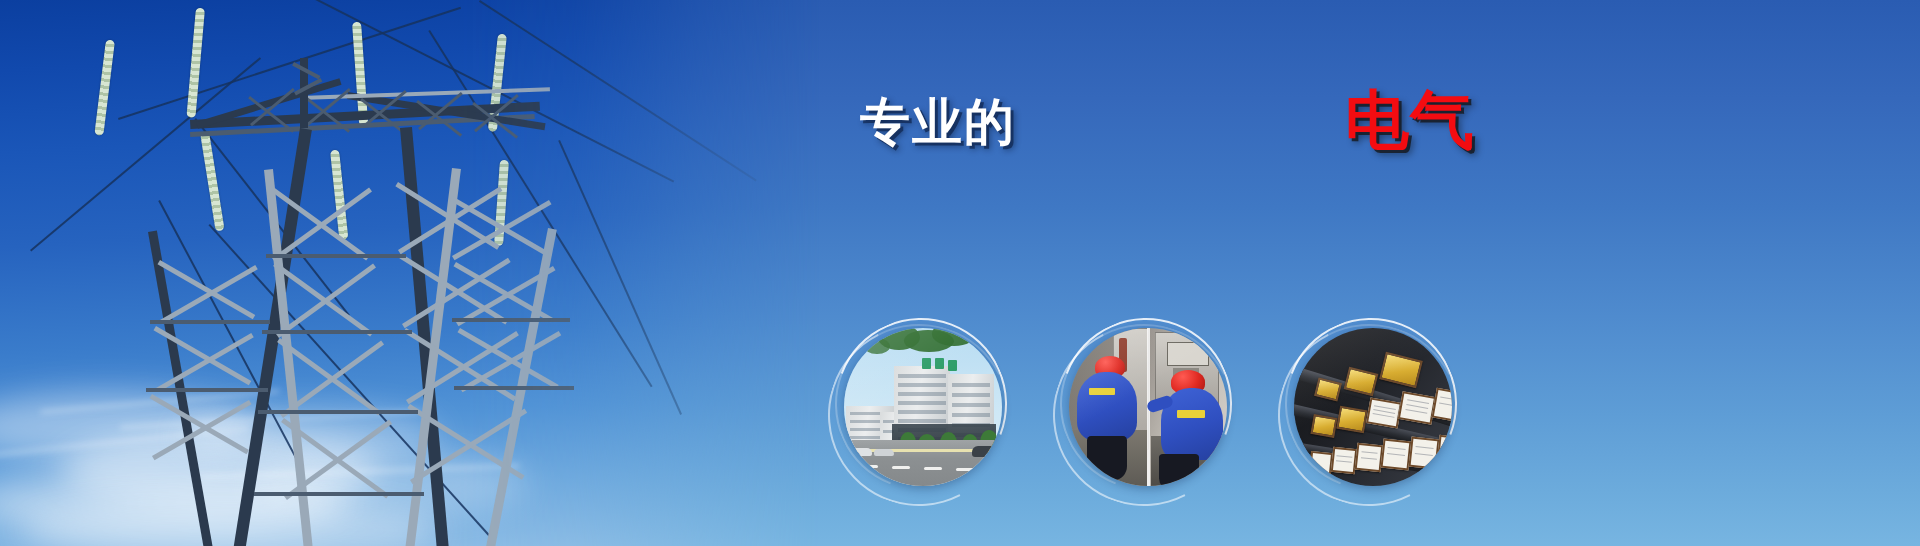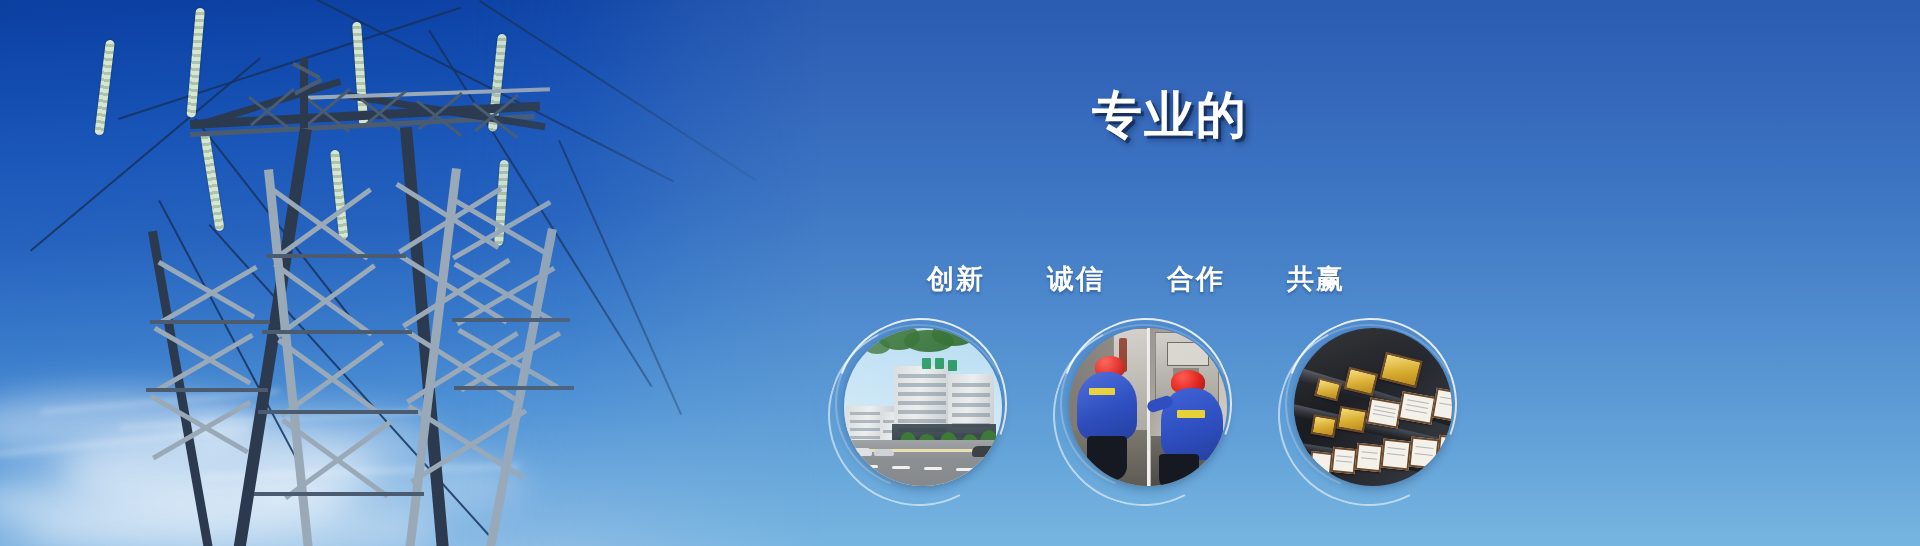--- a/index.html
+++ b/index.html
@@ -38,22 +38,22 @@
   .beam{position:absolute;background:#2b3a4e;transform-origin:0 0;}
   .beam.lt{background:#9aa9b8;}
   .beam.md{background:#4b5c70;}
   .wire{position:absolute;background:#16325e;transform-origin:0 0;height:2px;opacity:.85;}
   .ins{position:absolute;width:9px;border-radius:5px;
        background:repeating-linear-gradient(180deg,#d7e6d2 0 4px,#aec4a6 4px 7px);
        box-shadow:0 0 2px rgba(0,0,0,.35);transform-origin:50% 0;}
 
   
   .headline{
-    position:absolute;left:860px;top:82px;width:620px;height:66px;
-    display:flex;align-items:center;justify-content:center;
+    position:absolute;left:860px;top:89px;width:620px;height:66px;
+    display:flex;align-items:center;justify-content:space-between;
     white-space:nowrap;
   }
   .hl-part{
     font-size:50px;font-weight:700;line-height:1;color:#ffffff;
     letter-spacing:2px;
     text-shadow:3px 3px 0 rgba(12,32,70,.65), 4px 4px 6px rgba(5,18,45,.45);
   }
   .hl-accent{
     font-size:64px;font-weight:700;line-height:1;color:#f40c11;
     letter-spacing:1px;margin:0 5px;position:relative;top:-2px;
@@ -241,29 +241,24 @@
       <div class="beam md" style="left:254px;top:492px;width:170px;height:4px;"></div>
       <div class="beam md" style="left:150px;top:320px;width:120px;height:4px;"></div>
       <div class="beam md" style="left:146px;top:388px;width:122px;height:4px;"></div>
       <div class="beam md" style="left:452px;top:318px;width:118px;height:4px;"></div>
       <div class="beam md" style="left:454px;top:386px;width:120px;height:4px;"></div>
     </div>
   </div>
 
   <div class="headline">
     <span class="hl-part">专业的</span>
+    <span class="hl-accent">电气</span>
   </div>
 
 
-  <div class="keywords">
-    <span class="kw">创新</span>
-    <span class="kw">诚信</span>
-    <span class="kw">合作</span>
-    <span class="kw">共赢</span>
-  </div>
 
   <div class="circles">
 
     <div class="circ-wrap">
       <div class="ring r1"></div>
       <div class="ring r2"></div>
       <div class="photo-circle">
         <div class="pc-inner">
           <div class="bld-sky"></div>
 

